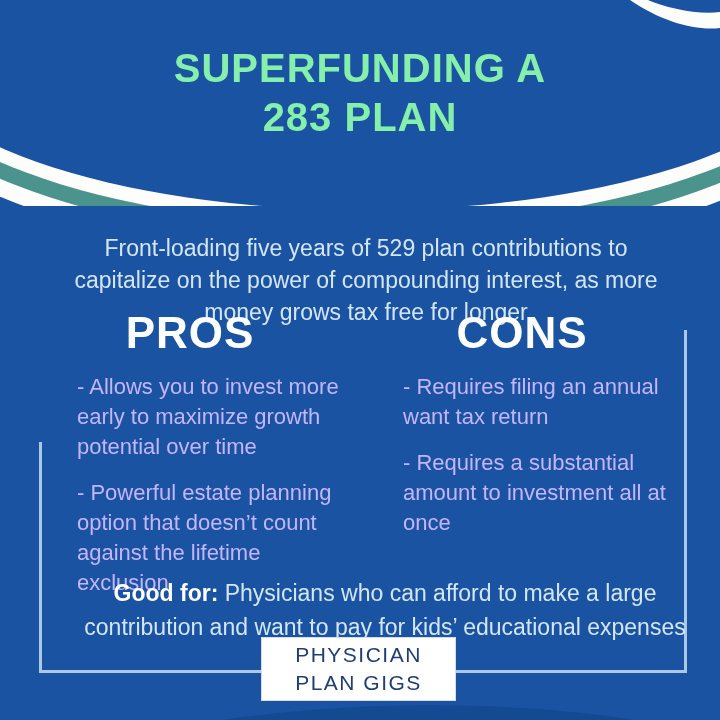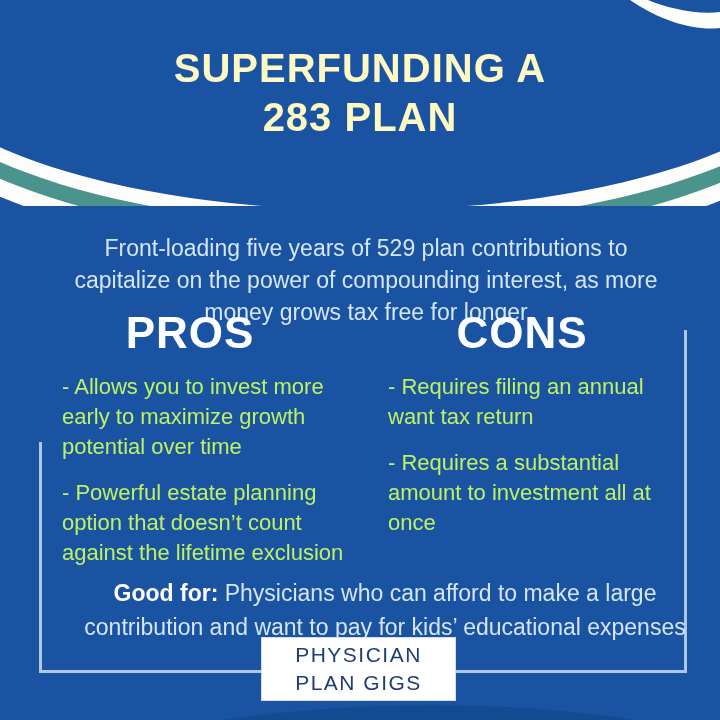--- a/index.html
+++ b/index.html
@@ -5,21 +5,21 @@
   html,body{margin:0;padding:0;background:#0e3c7a;}
   .canvas{
     position:relative;width:720px;height:720px;overflow:hidden;
     background:#1a53a1;
     font-family:"Liberation Sans","DejaVu Sans",sans-serif;
   }
   
   .header-svg{position:absolute;left:0;top:0;display:block;}
   .title{
     position:absolute;left:0;top:44px;width:720px;
-    text-align:center;color:#fef9c3;font-weight:800;
+    text-align:center;color:#86efac;font-weight:800;
     font-size:40px;line-height:49px;letter-spacing:1px;
   }
   
   .intro{
     position:absolute;left:60px;top:226px;width:600px;margin:6px;
     text-align:center;color:#d4e6f6;font-size:23px;line-height:32px;font-weight:400;
   }
   
   .frame{position:absolute;background:#abc9e5;}
   .frame-left{left:39px;top:442px;width:3px;height:231px;}
@@ -30,21 +30,21 @@
     position:absolute;top:308px;margin:0;width:280px;
     text-align:center;color:#fdfeff;font-weight:800;
     font-size:44px;line-height:50px;letter-spacing:1px;
   }
   .pros-h{left:50px;}
   .cons-h{left:382px;}
   .col-list{position:absolute;top:372px;}
   .pros-list{left:62px;width:288px;}
   .cons-list{left:388px;width:296px;}
   .col-list p{
-    margin:0 0 16px 0;color:#bef264;
+    margin:0 0 16px 15px;color:#c4b5fd;
     font-size:22px;line-height:30px;font-weight:400;
   }
   
   .goodfor{
     position:absolute;left:53px;top:564px;width:640px;margin:12px;
     text-align:center;color:#d4e6f6;font-size:23px;line-height:34px;
   }
   .goodfor strong{color:#ffffff;font-weight:700;}
   .badge{
     position:absolute;left:261px;top:637px;width:195px;height:64px;

